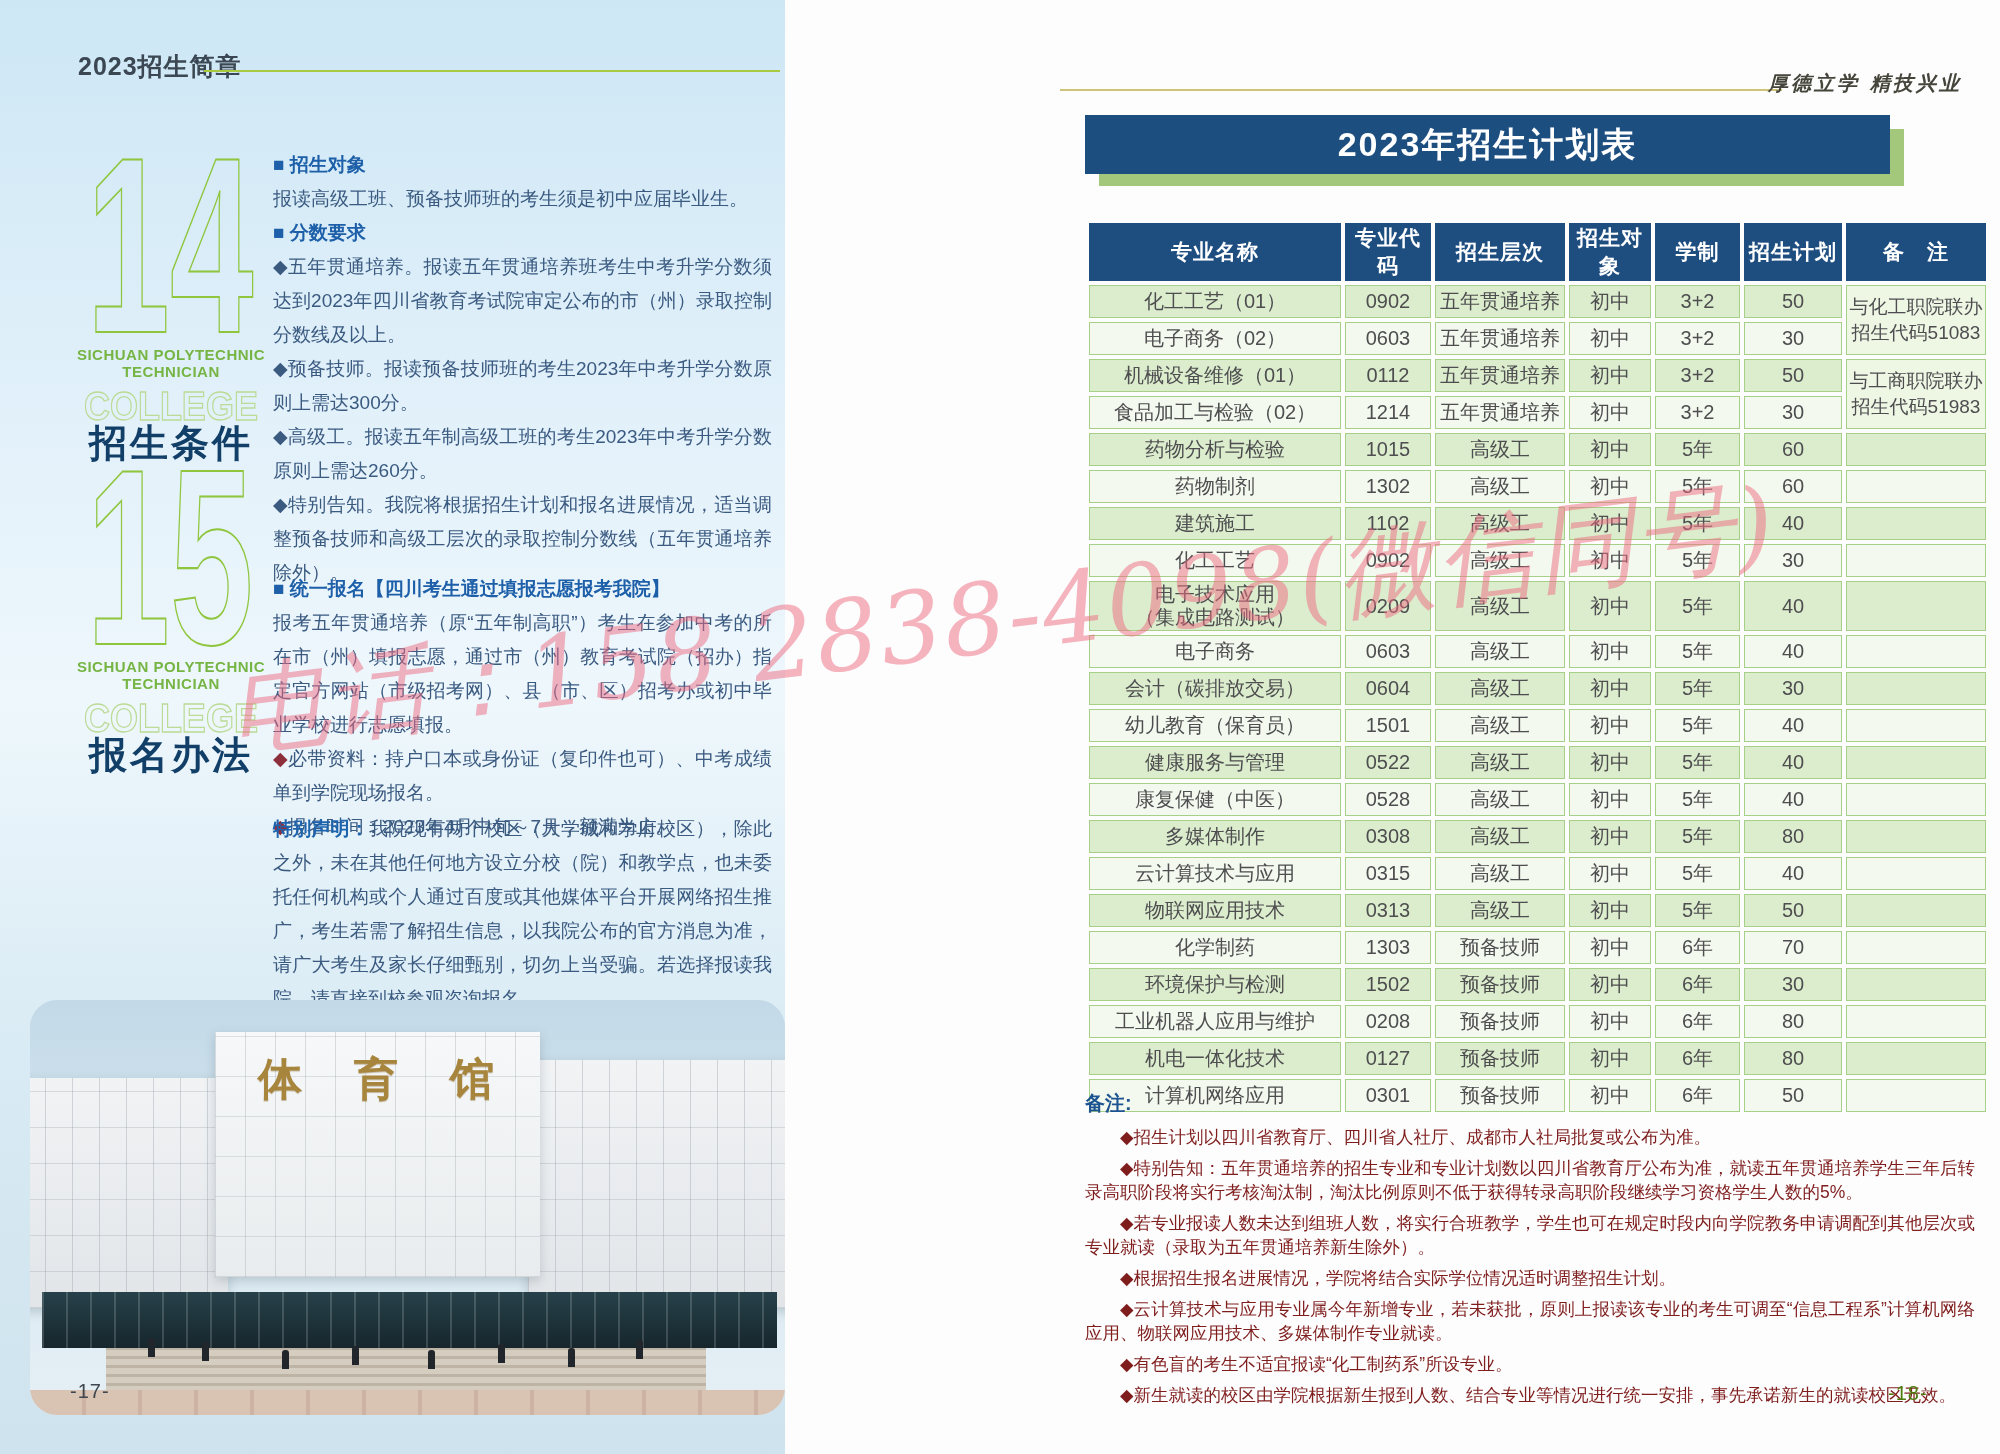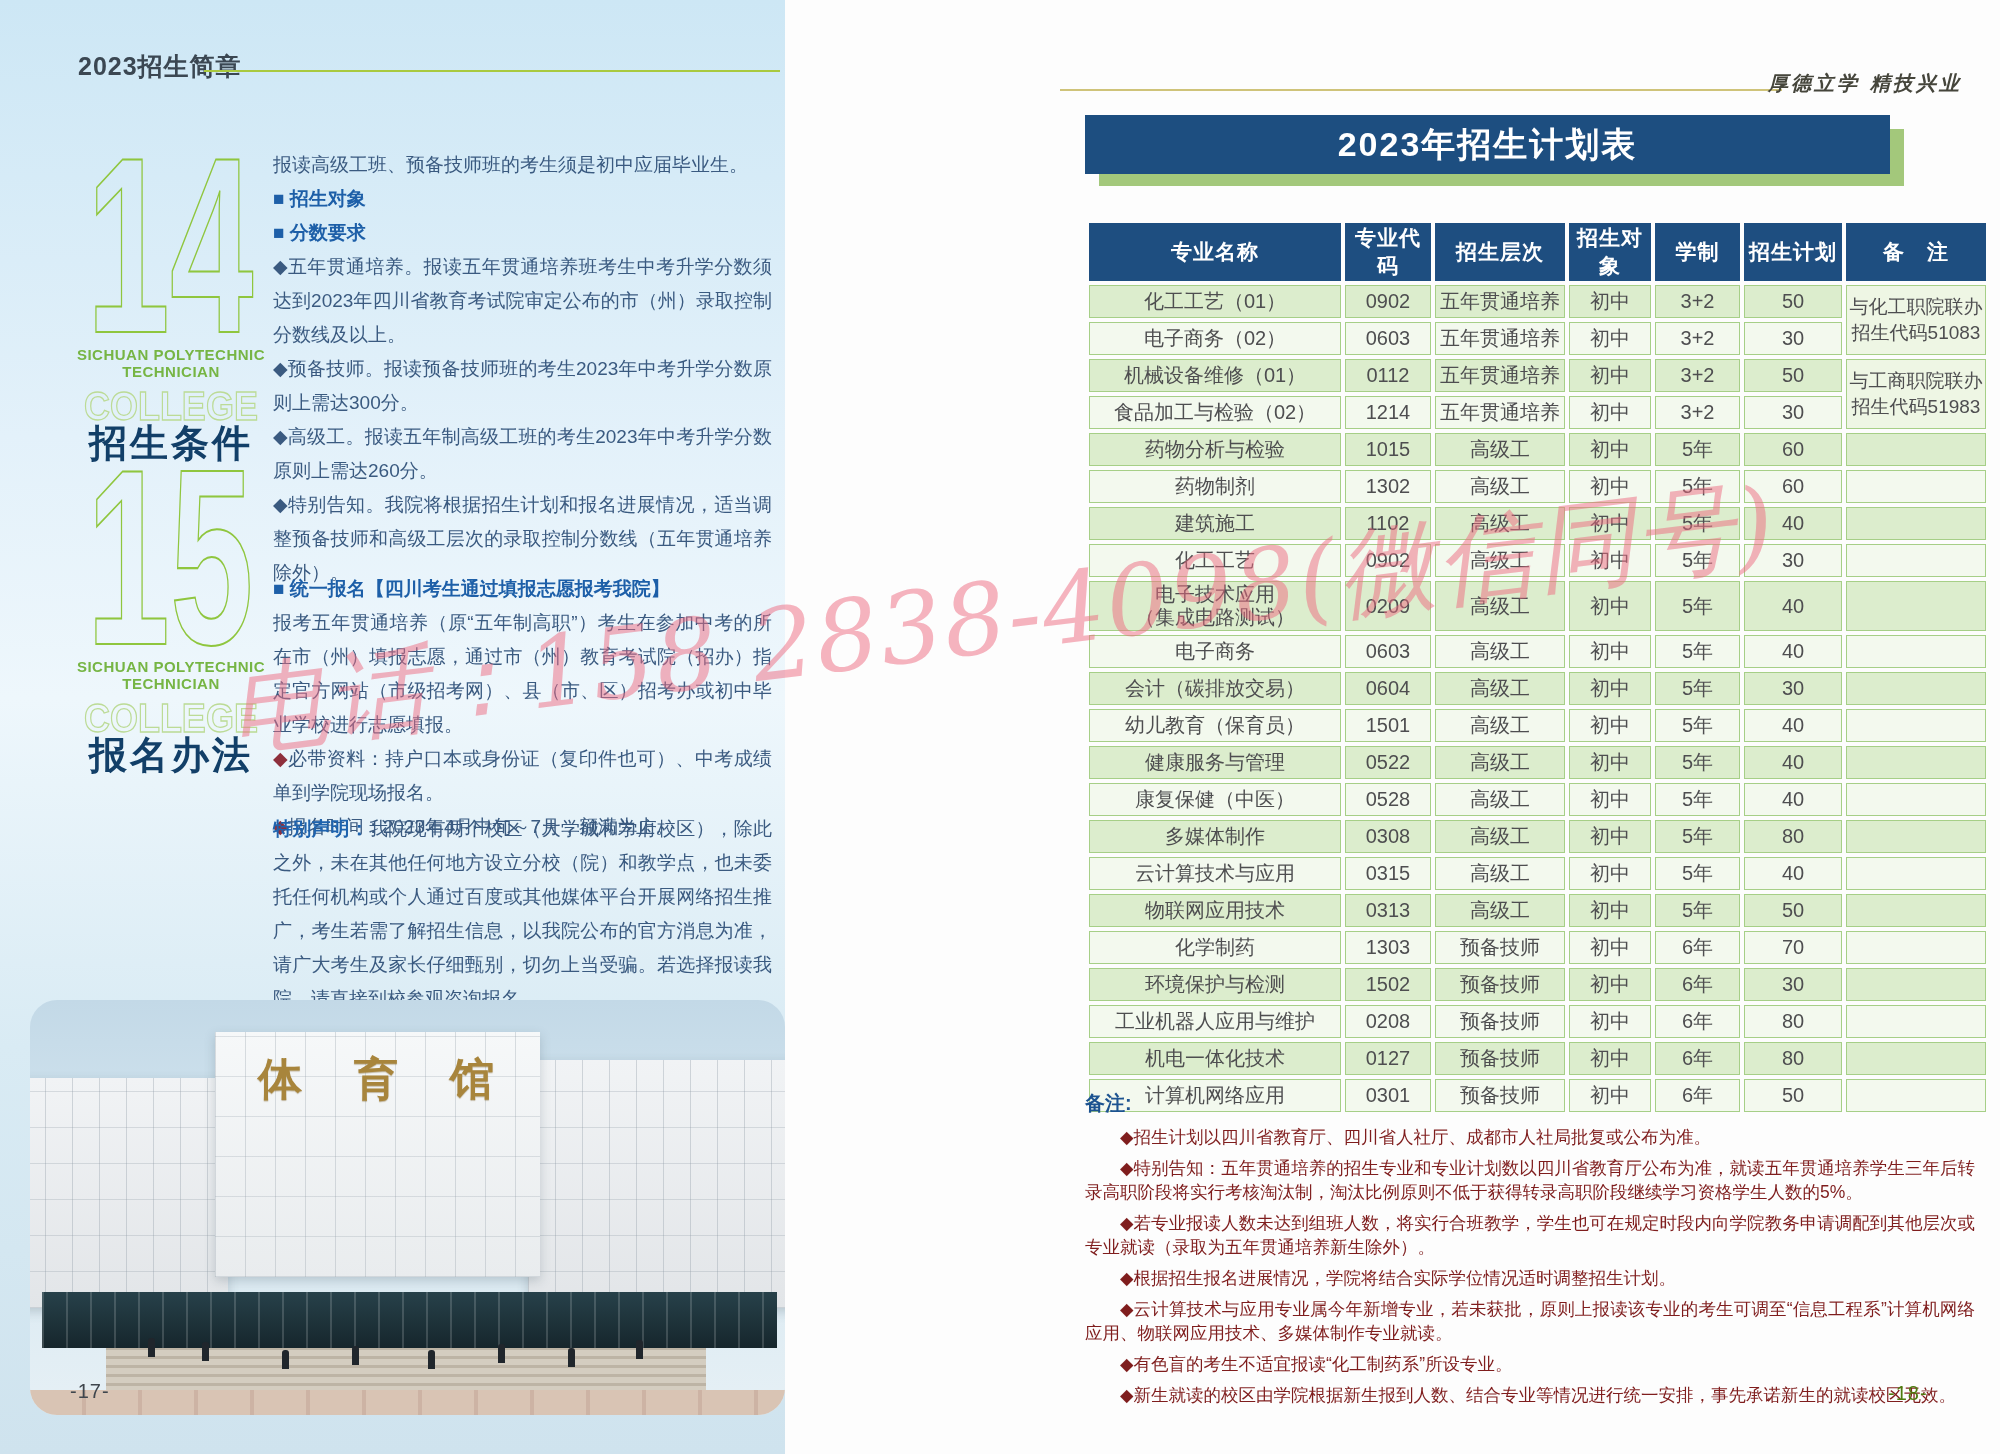--- a/index.html
+++ b/index.html
@@ -103,22 +103,22 @@
     <div class="college-small">TECHNICIAN</div>
     <div class="college-outline">
       <svg width="200" height="46" viewBox="0 0 200 46">
         <text x="111" y="38" text-anchor="middle" transform="scale(0.9 1)" font-size="40" font-weight="bold" fill="none" stroke="#bcdb96" stroke-width="1.3">COLLEGE</text>
       </svg>
     </div>
     <div class="rail-title">招生条件</div>
   </div>
 
   <div class="txtcol" style="top:148px;">
+      <p class="blk blk-heading">■ 招生对象</p>
       <p class="blk blk-para">报读高级工班、预备技师班的考生须是初中应届毕业生。</p>
-      <p class="blk blk-heading">■ 招生对象</p>
       <p class="blk blk-heading">■ 分数要求</p>
       <p class="blk blk-para">◆五年贯通培养。报读五年贯通培养班考生中考升学分数须达到2023年四川省教育考试院审定公布的市（州）录取控制分数线及以上。</p>
       <p class="blk blk-para">◆预备技师。报读预备技师班的考生2023年中考升学分数原则上需达300分。</p>
       <p class="blk blk-para">◆高级工。报读五年制高级工班的考生2023年中考升学分数原则上需达260分。</p>
       <p class="blk blk-para">◆特别告知。我院将根据招生计划和报名进展情况，适当调整预备技师和高级工层次的录取控制分数线（五年贯通培养除外）。</p>
     </div>
 
   <div class="rail" style="top:458px;">
     <div class="rail-num">
       <svg width="200" height="200" viewBox="0 0 200 200">

